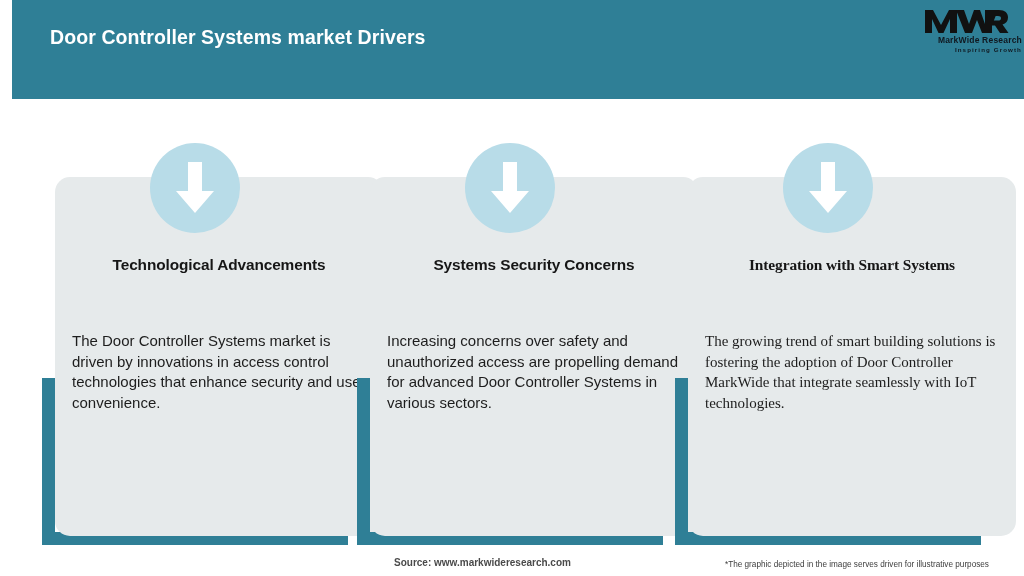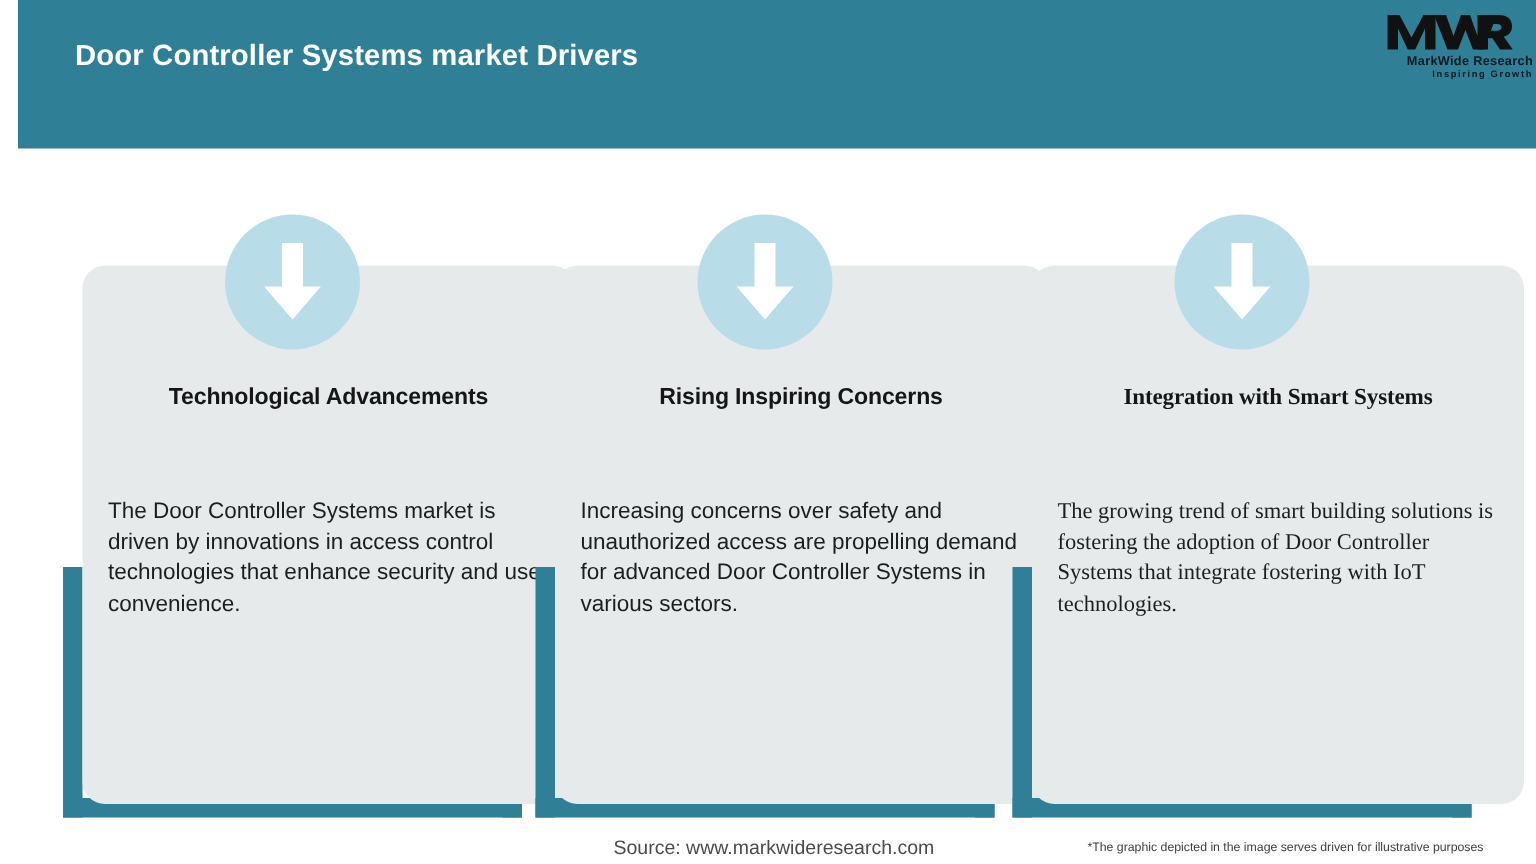--- a/index.html
+++ b/index.html
@@ -157,25 +157,24 @@
     font-weight: normal;
     color: #1d1d1d;
     line-height: 20.5px;
   }
 
   
   #source-note {
     position: absolute;
     left: 394px;
     top: 557px;
-    font-size: 13px;
-    font-weight: normal;
+    font-size: 10px;
+    font-weight: bold;
     color: #4a4a4a;
     white-space: nowrap;
-    margin-left: 15px;
   }
   #disclaimer-note {
     position: absolute;
     left: 725px;
     top: 560px;
     font-size: 8.2px;
     font-weight: normal;
     color: #3d3d3d;
     white-space: nowrap;
   }
@@ -213,39 +212,39 @@
     </svg>
   </div>
 </div>
 
 <div class="driver-block pos-2">
   <div class="frame-left"></div>
   <div class="frame-right"></div>
   <div class="frame-bottom"></div>
 
   <div class="driver-card">
-    <div class="driver-heading">Rising Inspiring Concerns</div>
+    <div class="driver-heading">Systems Security Concerns</div>
     <div class="driver-body">Increasing concerns over safety and unauthorized access are propelling demand for advanced Door Controller Systems in various sectors.</div>
   </div>
 
   <div class="icon-badge">
     <svg width="44" height="56" viewBox="0 0 44 56">
       <path d="M15 2 L29 2 L29 31 L41 31 L22 53 L3 31 L15 31 Z" fill="#ffffff"></path>
     </svg>
   </div>
 </div>
 
 <div class="driver-block pos-3">
   <div class="frame-left"></div>
   <div class="frame-right"></div>
   <div class="frame-bottom"></div>
 
   <div class="driver-card">
     <div class="driver-heading">Integration with Smart Systems</div>
-    <div class="driver-body">The growing trend of smart building solutions is fostering the adoption of Door Controller Systems that integrate fostering with IoT technologies.</div>
+    <div class="driver-body">The growing trend of smart building solutions is fostering the adoption of Door Controller MarkWide that integrate seamlessly with IoT technologies.</div>
   </div>
 
   <div class="icon-badge">
     <svg width="44" height="56" viewBox="0 0 44 56">
       <path d="M15 2 L29 2 L29 31 L41 31 L22 53 L3 31 L15 31 Z" fill="#ffffff"></path>
     </svg>
   </div>
 </div>
 
 <div id="source-note">Source: www.markwideresearch.com</div>

